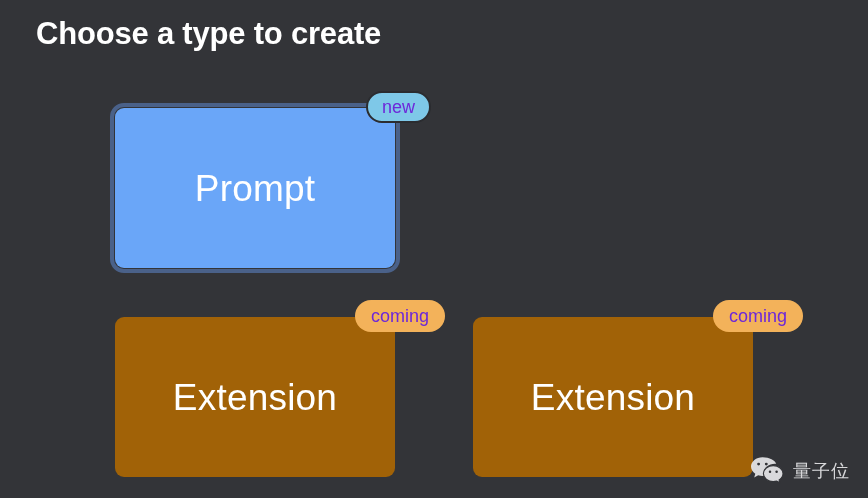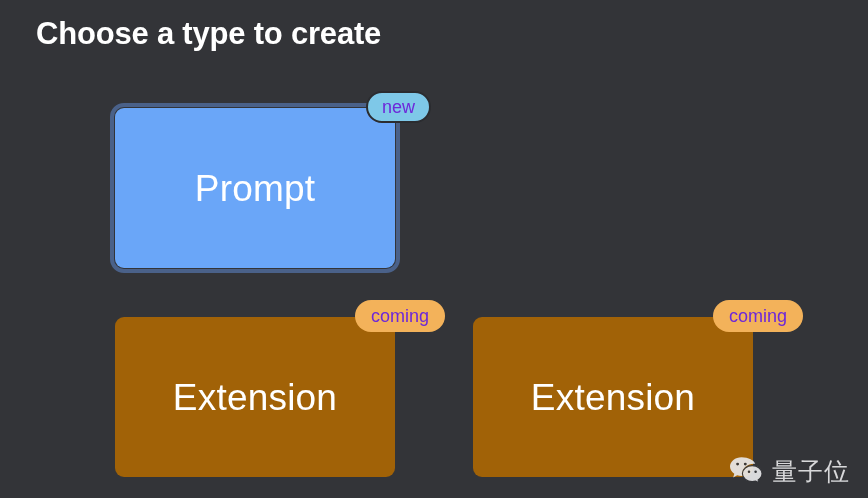--- a/index.html
+++ b/index.html
@@ -132,21 +132,21 @@
     opacity: 0.92;
   }
 
   .wechat-icon {
     display: block;
     width: 34px;
     height: 30px;
   }
 
   .watermark-text {
-    font-size: 25px;
+    font-size: 18px;
     color: #e6e6e8;
     font-family: "DejaVu Sans", "Liberation Sans", sans-serif;
     letter-spacing: 1px;
     line-height: 1;
   }
 </style>
 </head>
 <body>
 
 <div class="screen">

